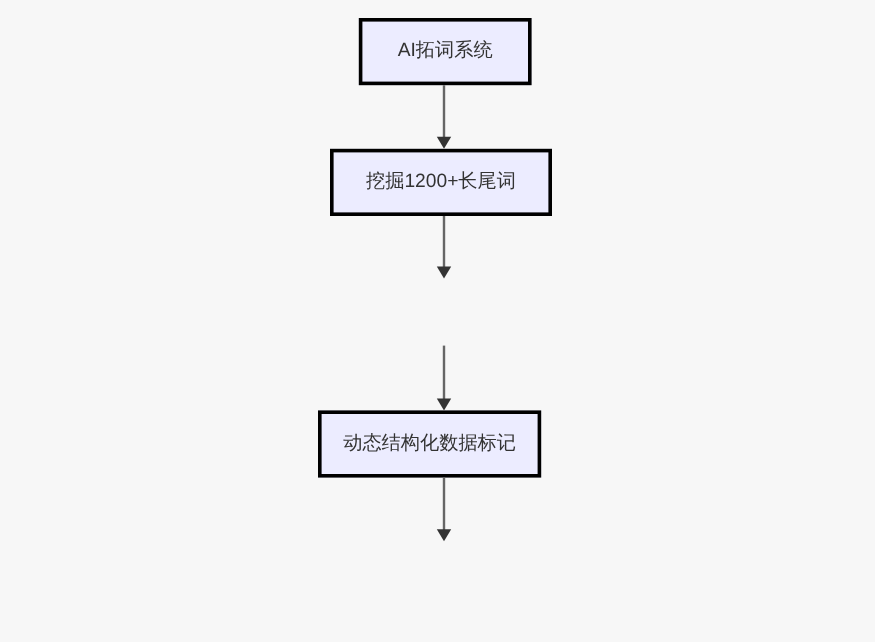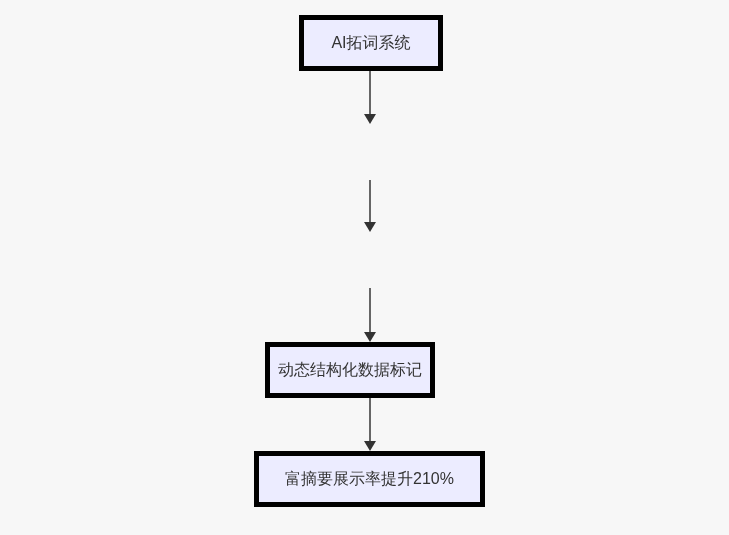--- a/index.html
+++ b/index.html
@@ -14,31 +14,31 @@
     width: 729px;
     height: 535px;
     background: #f7f7f7;
   }
   .flow-node {
     position: absolute;
     display: flex;
     align-items: center;
     justify-content: center;
     background: #ECECFF;
-    border: 5px solid #000000;
+    border: 3px solid #000000;
     color: #333333;
     font-size: 16px;
     line-height: 1.2;
     text-align: center;
     white-space: nowrap;
   }
   .node-1 { left: 299px; top: 15px;  width: 144px; height: 56px; }
   .node-2 { left: 275px; top: 124px; width: 185px; height: 56px; }
   .node-3 { left: 262px; top: 232px; width: 219px; height: 56px; }
-  .node-4 { left: 265px; top: 342px; width: 170px; height: 56px; }
+  .node-4 { left: 265px; top: 342px; width: 186px; height: 56px; }
   .node-5 { left: 254px; top: 451px; width: 231px; height: 56px; }
 
   .edge-line {
     position: absolute;
     left: 369px;
     width: 2px;
     background: #666666;
   }
   .edge-line.e1 { top: 71px;  height: 44px; }
   .edge-line.e2 { top: 180px; height: 43px; }
@@ -64,32 +64,32 @@
 
 <div class="canvas">
 
   <div class="flow-node node-1">
     <span>AI拓词系统</span>
   </div>
 
   <div class="edge-line e1"></div>
   <div class="edge-arrowhead a1"></div>
 
+  <div class="flow-node node-2">
+    <span>挖掘1200+长尾词</span>
+  </div>
 
   <div class="edge-line e2"></div>
   <div class="edge-arrowhead a2"></div>
 
 
   <div class="edge-line e3"></div>
   <div class="edge-arrowhead a3"></div>
 
   <div class="flow-node node-4">
     <span>动态结构化数据标记</span>
   </div>
 
   <div class="edge-line e4"></div>
   <div class="edge-arrowhead a4"></div>
 
-  <div class="flow-node node-5">
-    <span>富摘要展示率提升210%</span>
-  </div>
 
 </div>
 
 </body></html>

